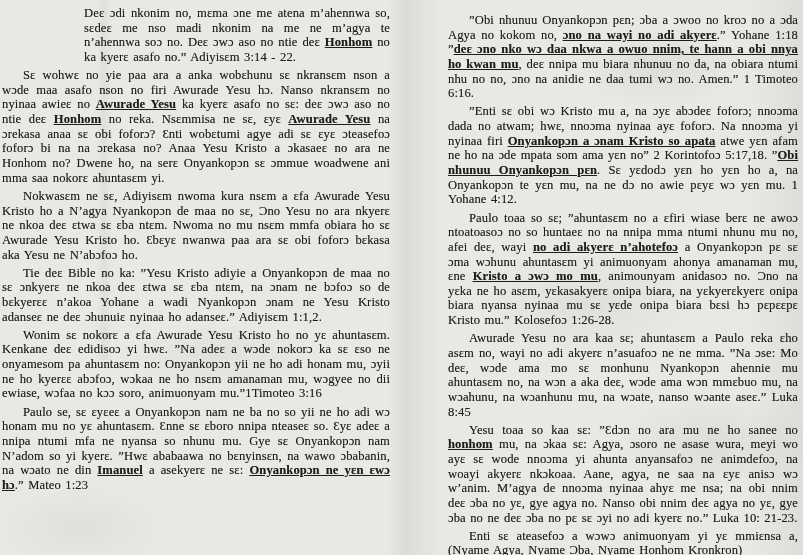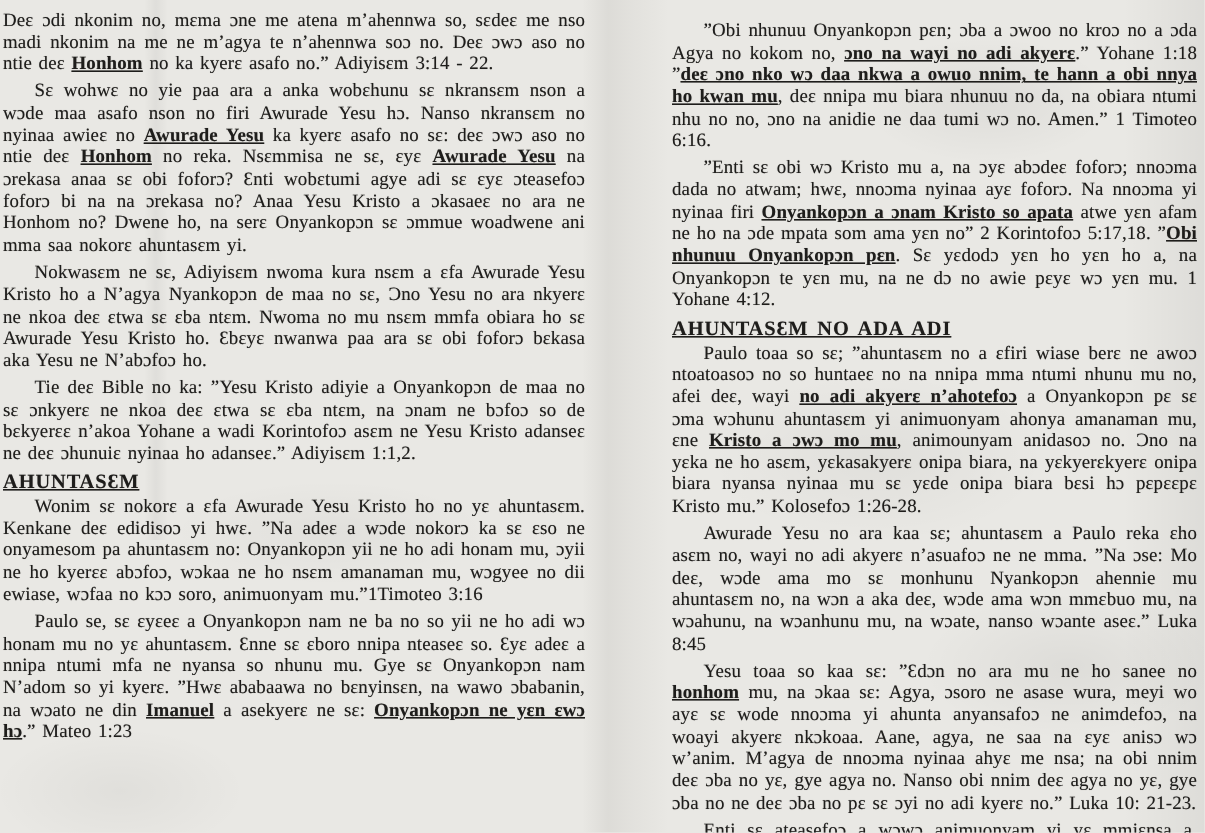--- a/index.html
+++ b/index.html
@@ -58,20 +58,21 @@
     text-shadow: 0 0 0.5px rgba(30,29,27,0.45);
   }
   .column-left  { left: 2px;  top: 6px;  width: 388px; }
   .column-right { left: 448px; top: 13px; width: 350px; }
 
   .page-column p {
     margin: 0 0 3.5px 0;
     text-indent: 21px;
   }
   .page-column p.quote {
+    margin-left: 82px;
     text-indent: 0;
   }
   .page-column p:last-child { margin-bottom: 0; }
 
   .page-column h2.heading {
     margin: 1px 0 2px 0;
     font-size: 13.6px;
     line-height: 15px;
     font-weight: bold;
     text-decoration: underline;
@@ -89,26 +90,24 @@
 
 <div class="scan-layer scan-mottle-left"></div>
 <div class="scan-layer scan-mottle-right"></div>
 <div class="scan-layer scan-shadow-gutter"></div>
 <div class="scan-layer scan-streak-left"></div>
 
 <div class="page-column column-left">
     <p class="quote"><span class="run">Deɛ ɔdi nkonim no, mɛma ɔne me atena m’ahennwa so, sɛdeɛ me nso madi nkonim na me ne m’agya te n’ahennwa soɔ no. Deɛ ɔwɔ aso no ntie deɛ </span><span class="run b u">Honhom</span><span class="run"> no ka kyerɛ asafo no.” Adiyisɛm 3:14 - 22.</span></p>
     <p class=""><span class="run">Sɛ wohwɛ no yie paa ara a anka wobɛhunu sɛ nkransɛm nson a wɔde maa asafo nson no firi Awurade Yesu hɔ. Nanso nkransɛm no nyinaa awieɛ no </span><span class="run b u">Awurade Yesu</span><span class="run"> ka kyerɛ asafo no sɛ: deɛ ɔwɔ aso no ntie deɛ </span><span class="run b u">Honhom</span><span class="run"> no reka. Nsɛmmisa ne sɛ, ɛyɛ </span><span class="run b u">Awurade Yesu</span><span class="run"> na ɔrekasa anaa sɛ obi foforɔ? Ɛnti wobɛtumi agye adi sɛ ɛyɛ ɔteasefoɔ foforɔ bi na na ɔrekasa no? Anaa Yesu Kristo a ɔkasaeɛ no ara ne Honhom no? Dwene ho, na serɛ Onyankopɔn sɛ ɔmmue woadwene ani mma saa nokorɛ ahuntasɛm yi.</span></p>
     <p class=""><span class="run">Nokwasɛm ne sɛ, Adiyisɛm nwoma kura nsɛm a ɛfa Awurade Yesu Kristo ho a N’agya Nyankopɔn de maa no sɛ, Ɔno Yesu no ara nkyerɛ ne nkoa deɛ ɛtwa sɛ ɛba ntɛm. Nwoma no mu nsɛm mmfa obiara ho sɛ Awurade Yesu Kristo ho. Ɛbɛyɛ nwanwa paa ara sɛ obi foforɔ bɛkasa aka Yesu ne N’abɔfoɔ ho.</span></p>
-    <p class=""><span class="run">Tie deɛ Bible no ka: ”Yesu Kristo adiyie a Onyankopɔn de maa no sɛ ɔnkyerɛ ne nkoa deɛ ɛtwa sɛ ɛba ntɛm, na ɔnam ne bɔfoɔ so de bɛkyerɛɛ n’akoa Yohane a wadi Korintofoɔ asɛm ne Yesu Kristo adanseɛ ne deɛ ɔhunuiɛ nyinaa ho adanseɛ.” Adiyisɛm 1:1,2.</span></p>
-    <h2 class="heading"><span class="run">AHUNTASƐM</span></h2>
+    <p class=""><span class="run">Tie deɛ Bible no ka: ”Yesu Kristo adiyie a Onyankopɔn de maa no sɛ ɔnkyerɛ ne nkoa deɛ ɛtwa sɛ ɛba ntɛm, na ɔnam ne bɔfoɔ so de bɛkyerɛɛ n’akoa Yohane a wadi Nyankopɔn ɔnam ne Yesu Kristo adanseɛ ne deɛ ɔhunuiɛ nyinaa ho adanseɛ.” Adiyisɛm 1:1,2.</span></p>
     <p class=""><span class="run">Wonim sɛ nokorɛ a ɛfa Awurade Yesu Kristo ho no yɛ ahuntasɛm. Kenkane deɛ edidisoɔ yi hwɛ. ”Na adeɛ a wɔde nokorɔ ka sɛ ɛso ne onyamesom pa ahuntasɛm no: Onyankopɔn yii ne ho adi honam mu, ɔyii ne ho kyerɛɛ abɔfoɔ, wɔkaa ne ho nsɛm amanaman mu, wɔgyee no dii ewiase, wɔfaa no kɔɔ soro, animuonyam mu.”1Timoteo 3:16</span></p>
     <p class=""><span class="run">Paulo se, sɛ ɛyɛeɛ a Onyankopɔn nam ne ba no so yii ne ho adi wɔ honam mu no yɛ ahuntasɛm. Ɛnne sɛ ɛboro nnipa nteaseɛ so. Ɛyɛ adeɛ a nnipa ntumi mfa ne nyansa so nhunu mu. Gye sɛ Onyankopɔn nam N’adom so yi kyerɛ. ”Hwɛ ababaawa no bɛnyinsɛn, na wawo ɔbabanin, na wɔato ne din </span><span class="run b u">Imanuel</span><span class="run"> a asekyerɛ ne sɛ: </span><span class="run b u">Onyankopɔn ne yɛn ɛwɔ hɔ</span><span class="run">.” Mateo 1:23</span></p>
   </div>
 <div class="page-column column-right">
     <p class=""><span class="run">”Obi nhunuu Onyankopɔn pɛn; ɔba a ɔwoo no kroɔ no a ɔda Agya no kokom no, </span><span class="run b u">ɔno na wayi no adi akyerɛ</span><span class="run">.” Yohane 1:18 ”</span><span class="run b u">deɛ ɔno nko wɔ daa nkwa a owuo nnim, te hann a obi nnya ho kwan mu</span><span class="run">, deɛ nnipa mu biara nhunuu no da, na obiara ntumi nhu no no, ɔno na anidie ne daa tumi wɔ no. Amen.” 1 Timoteo 6:16.</span></p>
     <p class=""><span class="run">”Enti sɛ obi wɔ Kristo mu a, na ɔyɛ abɔdeɛ foforɔ; nnoɔma dada no atwam; hwɛ, nnoɔma nyinaa ayɛ foforɔ. Na nnoɔma yi nyinaa firi </span><span class="run b u">Onyankopɔn a ɔnam Kristo so apata</span><span class="run"> atwe yɛn afam ne ho na ɔde mpata som ama yɛn no” 2 Korintofoɔ 5:17,18. ”</span><span class="run b u">Obi nhunuu Onyankopɔn pɛn</span><span class="run">. Sɛ yɛdodɔ yɛn ho yɛn ho a, na Onyankopɔn te yɛn mu, na ne dɔ no awie pɛyɛ wɔ yɛn mu. 1 Yohane 4:12.</span></p>
-    <h2 class="heading"><span class="run">AHUNTASƐM NO ADA ADI</span></h2>
     <p class=""><span class="run">Paulo toaa so sɛ; ”ahuntasɛm no a ɛfiri wiase berɛ ne awoɔ ntoatoasoɔ no so huntaeɛ no na nnipa mma ntumi nhunu mu no, afei deɛ, wayi </span><span class="run b u">no adi akyerɛ n’ahotefoɔ</span><span class="run"> a Onyankopɔn pɛ sɛ ɔma wɔhunu ahuntasɛm yi animuonyam ahonya amanaman mu, ɛne </span><span class="run b u">Kristo a ɔwɔ mo mu</span><span class="run">, animounyam anidasoɔ no. Ɔno na yɛka ne ho asɛm, yɛkasakyerɛ onipa biara, na yɛkyerɛkyerɛ onipa biara nyansa nyinaa mu sɛ yɛde onipa biara bɛsi hɔ pɛpɛɛpɛ Kristo mu.” Kolosefoɔ 1:26-28.</span></p>
     <p class=""><span class="run">Awurade Yesu no ara kaa sɛ; ahuntasɛm a Paulo reka ɛho asɛm no, wayi no adi akyerɛ n’asuafoɔ ne ne mma. ”Na ɔse: Mo deɛ, wɔde ama mo sɛ monhunu Nyankopɔn ahennie mu ahuntasɛm no, na wɔn a aka deɛ, wɔde ama wɔn mmɛbuo mu, na wɔahunu, na wɔanhunu mu, na wɔate, nanso wɔante aseɛ.” Luka 8:45</span></p>
     <p class=""><span class="run">Yesu toaa so kaa sɛ: ”Ɛdɔn no ara mu ne ho sanee no </span><span class="run b u">honhom</span><span class="run"> mu, na ɔkaa sɛ: Agya, ɔsoro ne asase wura, meyi wo ayɛ sɛ wode nnoɔma yi ahunta anyansafoɔ ne animdefoɔ, na woayi akyerɛ nkɔkoaa. Aane, agya, ne saa na ɛyɛ anisɔ wɔ w’anim. M’agya de nnoɔma nyinaa ahyɛ me nsa; na obi nnim deɛ ɔba no yɛ, gye agya no. Nanso obi nnim deɛ agya no yɛ, gye ɔba no ne deɛ ɔba no pɛ sɛ ɔyi no adi kyerɛ no.” Luka 10: 21-23.</span></p>
     <p class=""><span class="run">Enti sɛ ateasefoɔ a wɔwɔ animuonyam yi yɛ mmiɛnsa a, (Nyame Agya, Nyame Ɔba, Nyame Honhom  Kronkron)</span></p>
   </div>
 
 </body></html>

